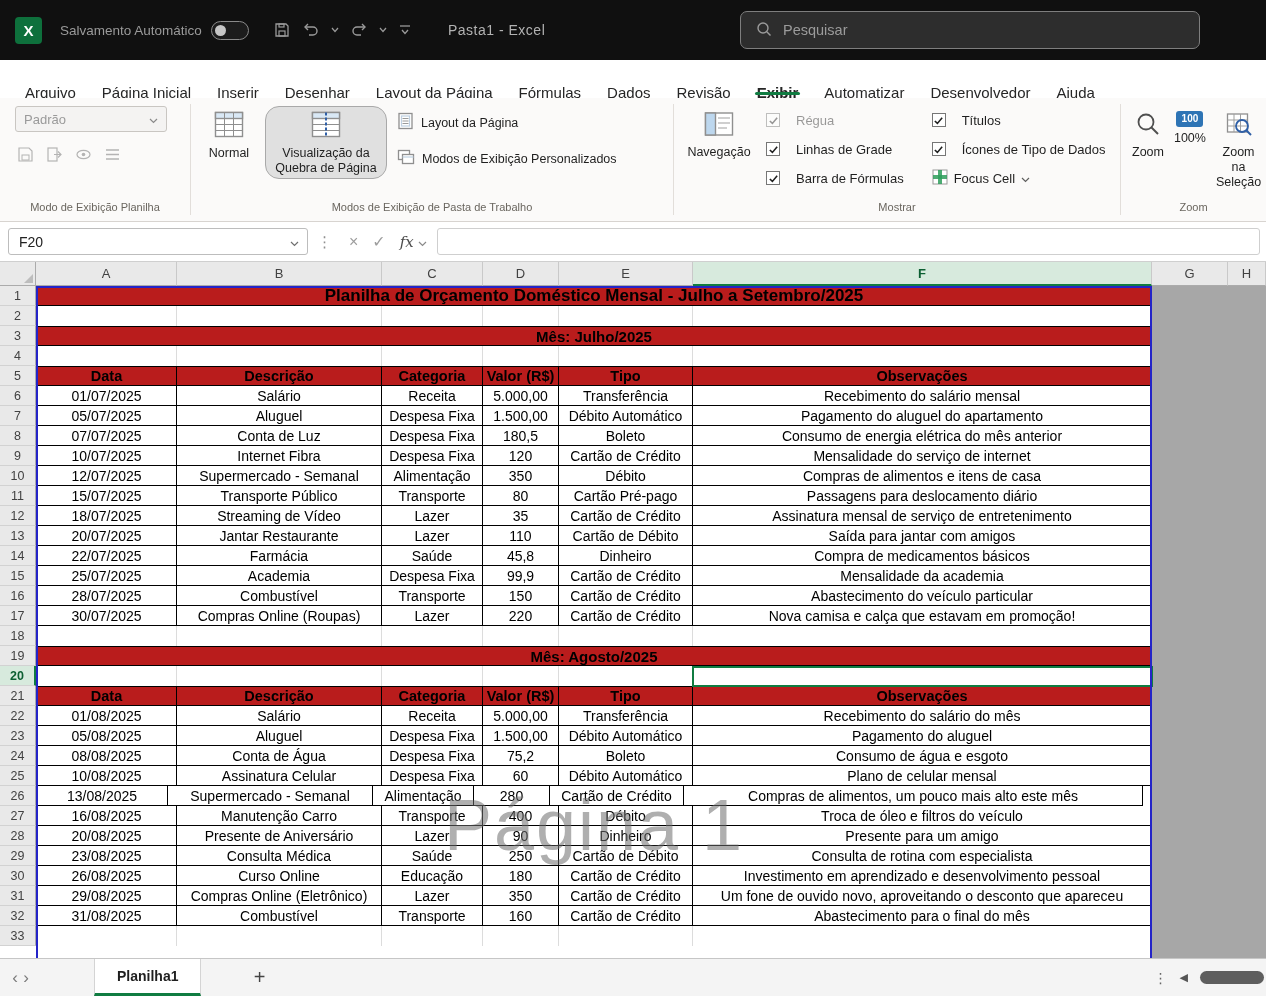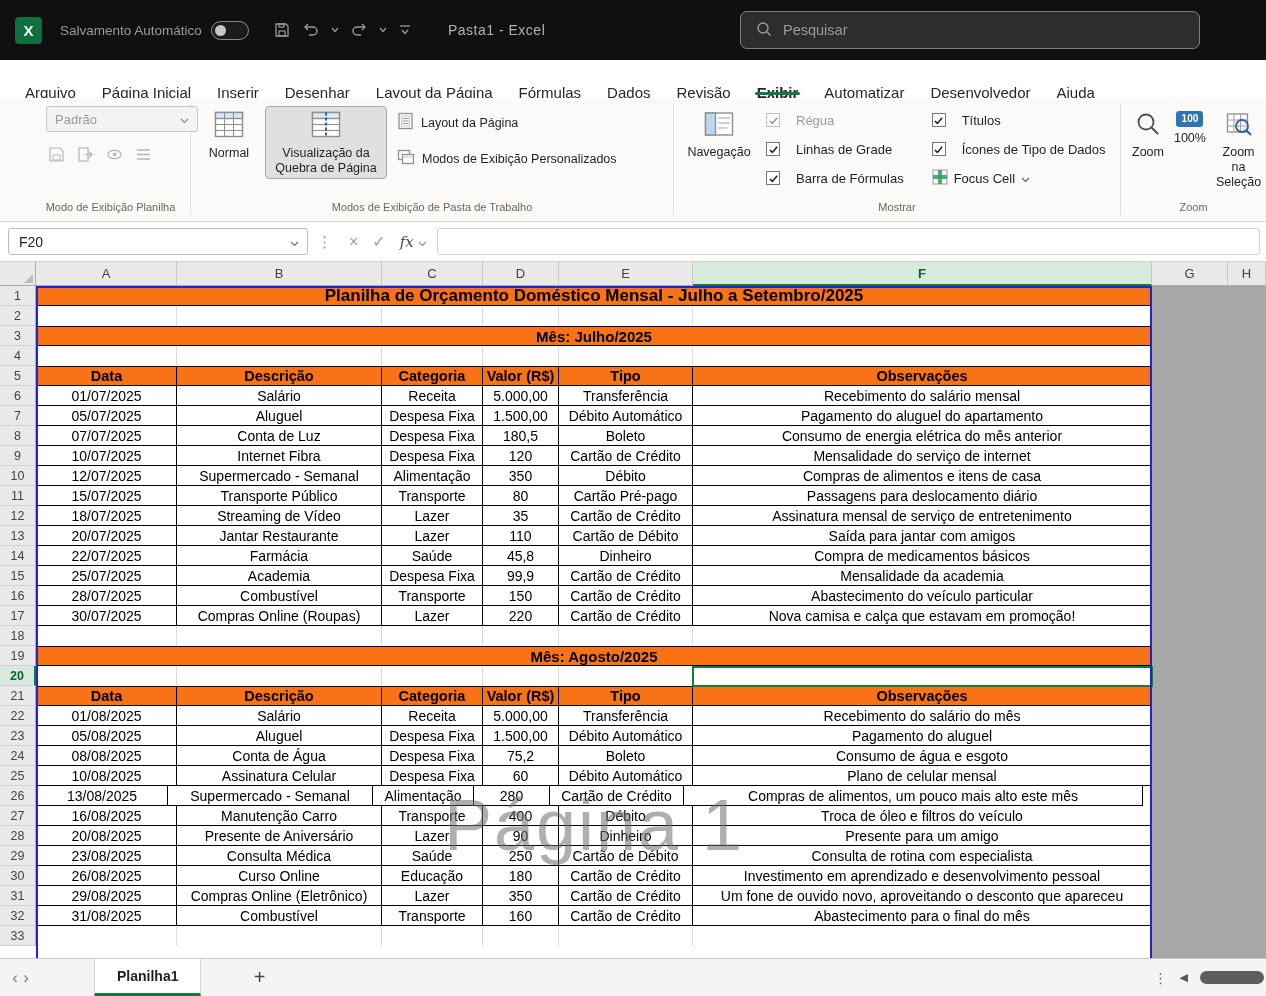--- a/index.html
+++ b/index.html
@@ -23,21 +23,21 @@
   .mtab{padding:15px 13px;font-size:15px;color:#262626;height:38px;line-height:36px;position:relative;white-space:nowrap;}
   .mtab.active{font-weight:700;}
   .mtab.active::after{content:"";position:absolute;left:11px;right:11px;bottom:3px;height:3px;background:#107C41;border-radius:2px;}
 
   
   .ribbon{position:absolute;top:98px;left:0;right:0;height:124px;background:#FBFAF9;border-bottom:1px solid #D8D4D0;display:flex;}
   .rgroup{display:flex;flex-direction:column;position:relative;}
   .gbody{flex:1;display:flex;align-items:flex-start;padding-top:8px;}
   .glabel{height:22px;text-align:center;font-size:11px;color:#6a665f;line-height:16px;white-space:nowrap;overflow:hidden;}
   .gsep{width:1px;background:#E2DEDA;margin:6px 0;}
-  .g1{width:190px;padding-left:31px;} .g2{width:482px;} .g3{width:446px;} .g4{flex:1;overflow:hidden;}
+  .g1{width:190px;} .g2{width:482px;} .g3{width:446px;} .g4{flex:1;overflow:hidden;}
   .dropdown{width:152px;height:26px;margin-left:15px;background:#F4F3F2;border:1px solid #C9C6C2;border-radius:3px;display:flex;align-items:center;padding:0 8px;font-size:13px;color:#9a9a9a;}
   .dropdown .dd-ch{margin-left:auto;}
   .svicons{display:flex;gap:12px;margin:14px 0 0 17px;opacity:.5;}
   .bigbtn{display:flex;flex-direction:column;align-items:center;gap:4px;padding:4px 4px 2px 4px;font-size:12.5px;color:#1f1f1f;text-align:center;line-height:1.2;border:1px solid transparent;border-radius:4px;}
   .bigbtn.selected{background:#E0E0E0;border-color:#A9A9A9;}
   .smallcol{display:flex;flex-direction:column;margin-left:10px;padding-top:6px;gap:16px;}
   .smallbtn{display:flex;align-items:center;gap:7px;font-size:12.5px;color:#1f1f1f;white-space:nowrap;}
   .chkcols{display:flex;gap:28px;margin-left:12px;padding-top:4px;}
   .chkcol{display:flex;flex-direction:column;gap:9px;}
   .chk{display:flex;align-items:center;gap:16px;font-size:13px;color:#1f1f1f;white-space:nowrap;height:20px;}
@@ -63,21 +63,21 @@
   .colhdr{background:#E9E9E9;border-right:1px solid #C9C9C9;border-bottom:1px solid #ABABAB;font-size:13px;color:#424242;display:flex;align-items:center;justify-content:center;flex:0 0 auto;}
   .colhdr.flex1{flex:1 1 auto;}
   .colhdr.sel{background:#D7EADD;border-bottom:2px solid #107C41;color:#0C5F32;font-weight:700;}
   .gridrows{position:absolute;top:24px;left:0;width:1152px;height:672px;overflow:hidden;background:#fff;}
   .grow{display:flex;height:20px;}
   .rowhdr{width:36px;flex:0 0 36px;background:#E9E9E9;border-right:1px solid #ABABAB;border-bottom:1px solid #D2D2D2;font-size:12.5px;color:#424242;display:flex;align-items:center;justify-content:center;}
   .rowhdr.sel{background:#D7EADD;border-right:2px solid #107C41;color:#0C5F32;font-weight:700;}
   .cell{height:100%;display:flex;align-items:center;justify-content:center;font-size:14px;color:#000;border-right:1px solid #000;border-bottom:1px solid #000;overflow:hidden;white-space:nowrap;flex:0 0 auto;}
   .cell.leftb{border-left:1px solid #000;}
   .cell.topb{border-top:1px solid #000;}
-  .cell.green{background:#f97316;font-weight:700;}
+  .cell.green{background:#b91c1c;font-weight:700;}
   .cell.titletext{font-size:17px;}
   .cell.monthtext{font-size:15px;}
   .cell.hdrtext{font-size:14.5px;}
   .cell.emptyc{border-right:1px solid #DCDCDC;border-bottom:none;background:transparent;}
   .outside{position:absolute;left:1152px;top:24px;right:0;height:672px;background:#A7A7A7;}
   .pb{position:absolute;background:#2424C8;z-index:3;}
   .pb.l{left:36px;top:24px;width:2px;height:672px;}
   .pb.r{left:1150px;top:24px;width:2px;height:672px;}
   .pb.t{left:36px;top:24px;width:1116px;height:2px;}
   .watermark{position:absolute;left:36px;top:522px;width:1116px;text-align:center;font-size:72px;color:#6E6E6E;opacity:.55;z-index:4;pointer-events:none;letter-spacing:2px;}
@@ -204,21 +204,21 @@
     <div class="rgroup g2">
       <div class="gbody" style="padding-left:8px;">
         <div class="bigbtn" style="width:60px;">
           <span><svg width="30" height="27" viewBox="0 0 30 27">
                 <rect x="1.5" y="1.5" width="27" height="24" fill="#fff" stroke="#8f8f8f" stroke-width="1.4"></rect>
                 <rect x="1.5" y="1.5" width="27" height="6" fill="#D9E8F5" stroke="#8f8f8f" stroke-width="1.4"></rect>
                 <path d="M10.5 1.5 v24 M19.5 1.5 v24 M1.5 13.5 h27 M1.5 19.5 h27" stroke="#8f8f8f" stroke-width="1"></path>
               </svg></span>
           <span>Normal</span>
         </div>
-        <div class="bigbtn selected" style="width:122px;margin-left:6px;">
+        <div class="bigbtn selected" style="width:122px;margin-left:6px;border-radius:14px;">
           <span><svg width="30" height="27" viewBox="0 0 30 27">
                 <rect x="1.5" y="1.5" width="27" height="24" fill="#fff" stroke="#8f8f8f" stroke-width="1.4"></rect>
                 <rect x="1.5" y="1.5" width="27" height="6" fill="#D9E8F5" stroke="#8f8f8f" stroke-width="1.4"></rect>
                 <path d="M1.5 13.5 h27 M1.5 19.5 h27" stroke="#8f8f8f" stroke-width="1"></path>
                 <path d="M15 1.5 v24" stroke="#2F5FA6" stroke-width="2" stroke-dasharray="3 2"></path>
               </svg></span>
           <span>Visualização da Quebra de Página</span>
         </div>
         <div class="smallcol">
           <div class="smallbtn">

